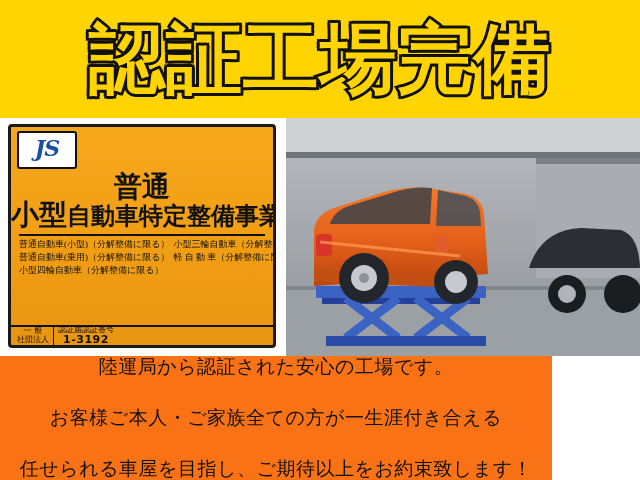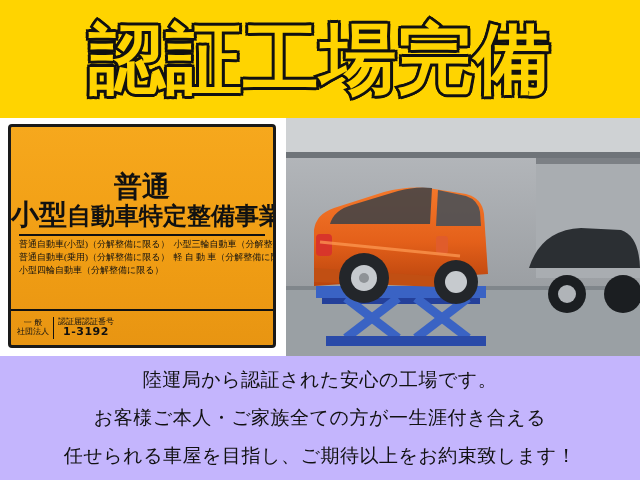--- a/index.html
+++ b/index.html
@@ -151,21 +151,21 @@
     font-size: 9px;
     color: #111111;
     white-space: nowrap;
     line-height: 1.1;
   }
   .plate-foot {
     position: absolute;
     left: 0;
     right: 0;
     bottom: 0;
-    height: 36px;
+    height: 20px;
     border-top: 2px solid #111111;
     display: flex;
     align-items: center;
     padding: 8px 6px;
     box-sizing: border-box;
   }
   .foot-org {
     font-family: "DejaVu Sans", sans-serif;
     font-size: 8px;
     line-height: 1.1;
@@ -208,28 +208,28 @@
     overflow: hidden;
     background: #8c8f93;
   }
   .photo svg { display: block; }
 
   
   .message {
     position: absolute;
     left: 0;
     top: 356px;
-    width: 640px;
+    width: 552px;
     height: 124px;
-    background: #c4b5fd;
+    background: #f97316;
     display: flex;
     flex-direction: column;
     align-items: center;
     justify-content: center;
-    gap: 12px;
+    gap: 25px;
   }
   .message-line {
     font-family: "DejaVu Sans", sans-serif;
     font-size: 19px;
     color: #111111;
     white-space: nowrap;
     letter-spacing: 0.5px;
   }
 </style>
 </head>
@@ -240,20 +240,21 @@
   <div class="banner">
     <div class="banner-text">認証工場完備</div>
   </div>
 
   <div class="middle">
 
     <div class="plate-area">
       <div class="plate">
 
         <div class="plate-head">
+          <div class="js-logo">JS</div>
         </div>
 
         <div class="plate-main">
           <span class="small">普通</span><br>
           <span class="small">小型</span><span class="big">自動車特定整備事業</span>
         </div>
 
 
         <div class="plate-divider"></div>
 

